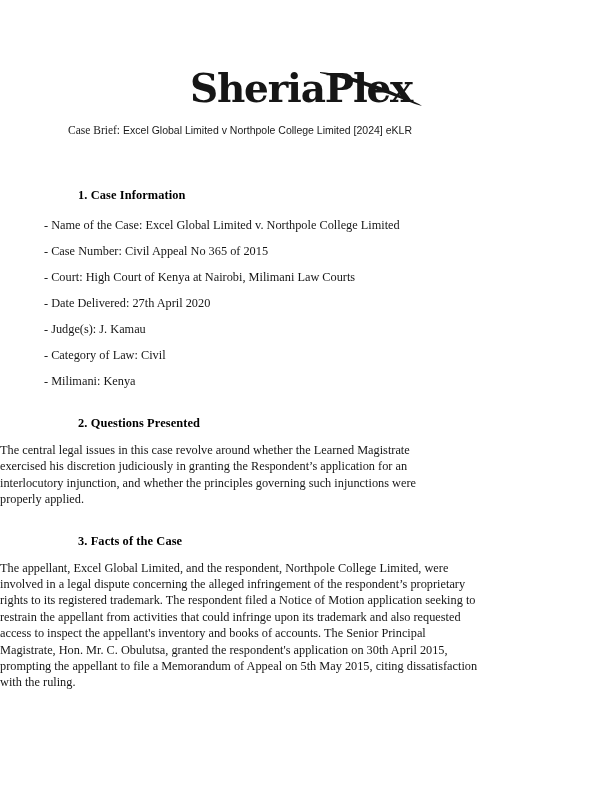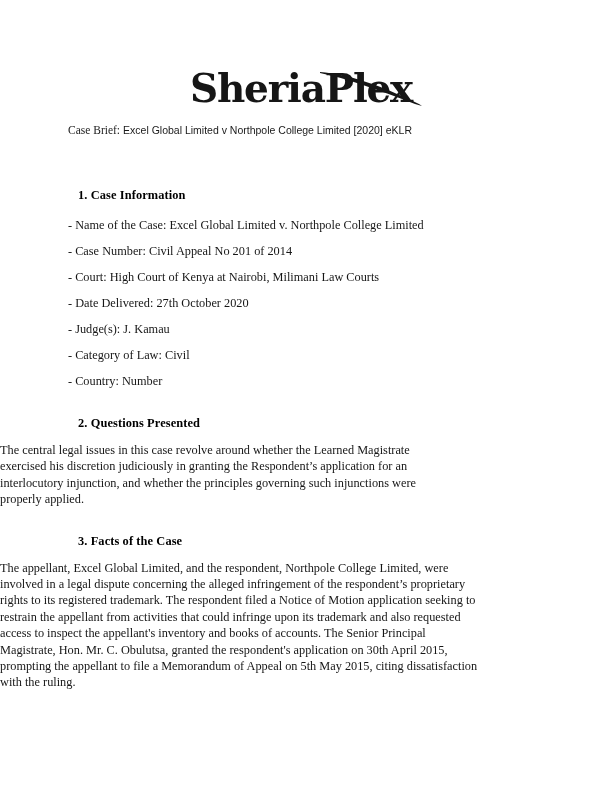--- a/index.html
+++ b/index.html
@@ -91,21 +91,21 @@
     line-height: 18px;
     color: #000;
     letter-spacing: 0.1px;
   }
   .kv-list {
     list-style: none;
     margin: 0;
     padding: 0;
   }
   .kv-list li {
-    padding-left: 68px;
+    padding-left: 44px;
     font-size: 12.3px;
     line-height: 26px;
     color: #161616;
     white-space: nowrap;
   }
   .para {
     margin: 0;
     padding-right: 0;
     font-size: 12.3px;
     line-height: 16.4px;
@@ -127,36 +127,36 @@
 <div class="logo-block">
   <div class="logo-inner">
     <div class="logo-wordmark">SheriaPlex</div>
     <svg class="logo-swoosh" viewBox="0 0 104 52">
       <path d="M2 14 C 30 16, 62 27, 101 46 L 104 48 L 97 46 C 58 31, 27 20, 2 15 Z" fill="#161616"></path>
     </svg>
   </div>
 </div>
 
 <div class="doc-header">
-  <span class="lbl">Case Brief:</span><span class="val">Excel Global Limited v Northpole College Limited [2020] eKLR</span>
+  <span class="lbl">Case Brief:</span><span class="val">Excel Global Limited v Northpole College Limited [2024] eKLR</span>
 </div>
 
 <div class="content">
 
   <div class="section">
     <h2 class="sec-heading">1. Case Information</h2>
     <div class="sp-after-head"></div>
     <ul class="kv-list">
       <li>- Name of the Case: Excel Global Limited v. Northpole College Limited</li>
-      <li>- Case Number: Civil Appeal No 201 of 2014</li>
+      <li>- Case Number: Civil Appeal No 365 of 2015</li>
       <li>- Court: High Court of Kenya at Nairobi, Milimani Law Courts</li>
-      <li>- Date Delivered: 27th October 2020</li>
+      <li>- Date Delivered: 27th April 2020</li>
       <li>- Judge(s): J. Kamau</li>
       <li>- Category of Law: Civil</li>
-      <li>- Country: Number</li>
+      <li>- Milimani: Kenya</li>
     </ul>
   </div>
 
   <div class="sp-sec-1-2"></div>
 
   <div class="section">
     <h2 class="sec-heading">2. Questions Presented</h2>
     <div class="sp-head-para"></div>
     <p class="para w-q">The central legal issues in this case revolve around whether the Learned Magistrate exercised his discretion judiciously in granting the Respondent’s application for an interlocutory injunction, and whether the principles governing such injunctions were properly applied.</p>
   </div>

